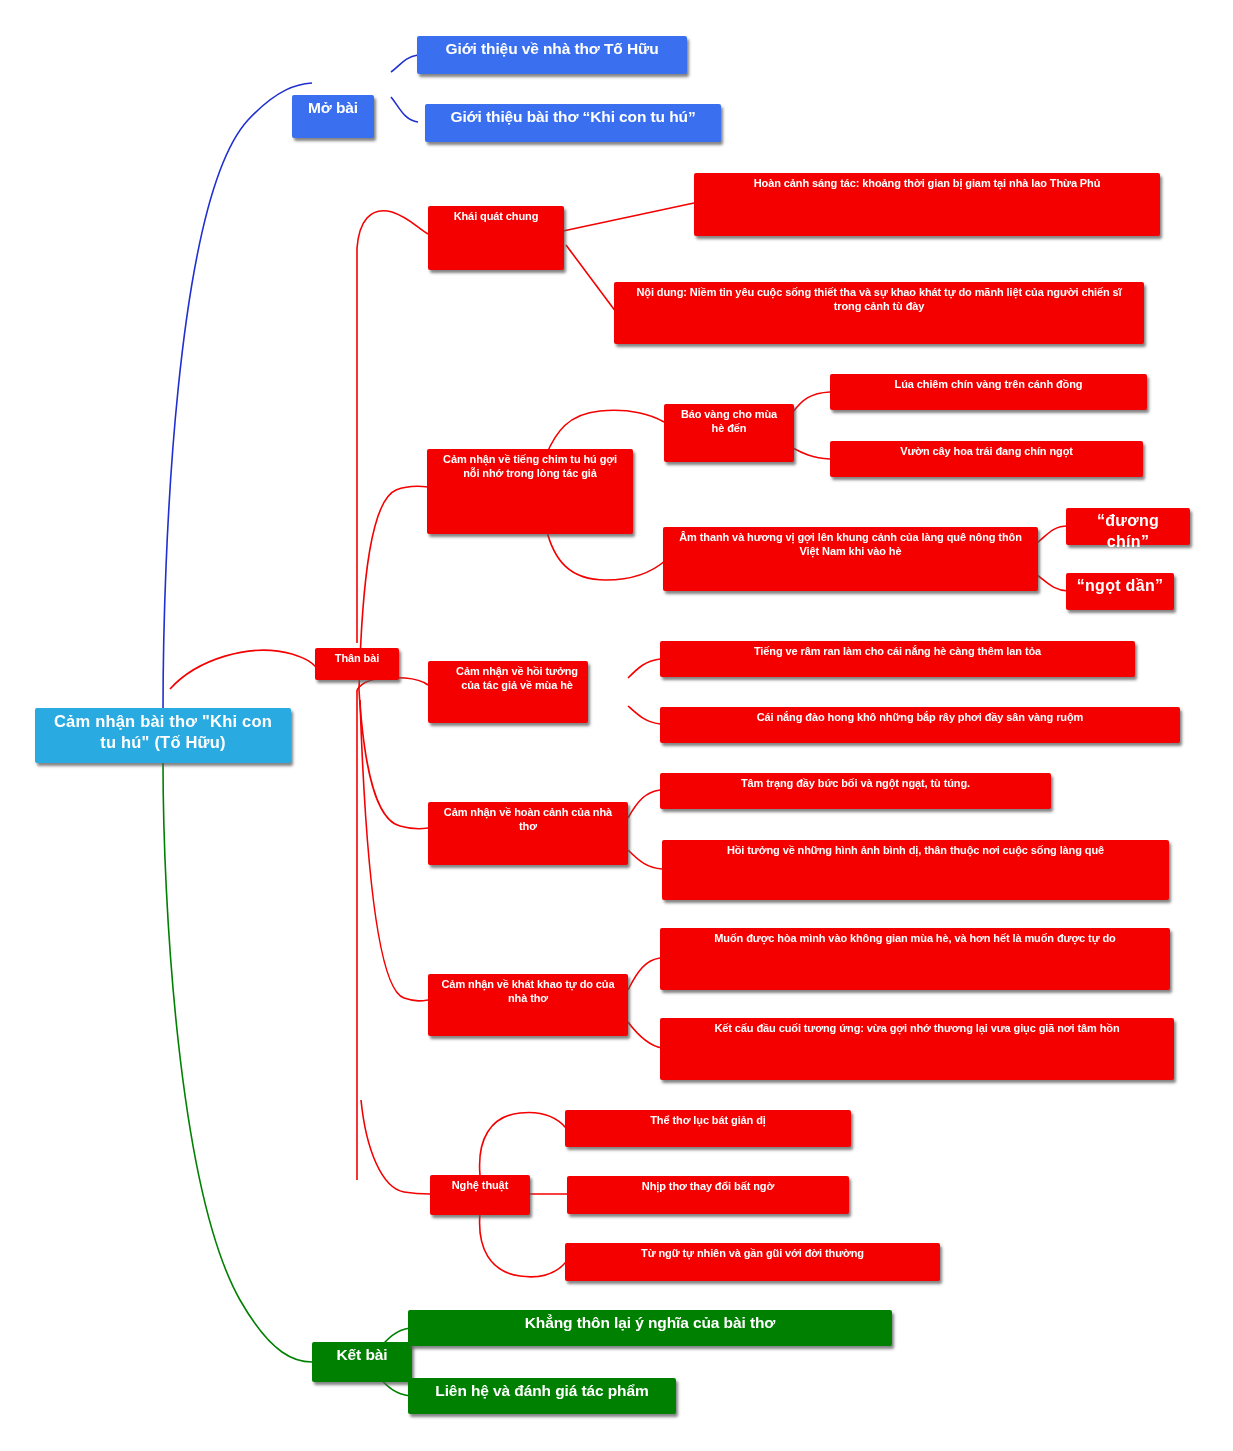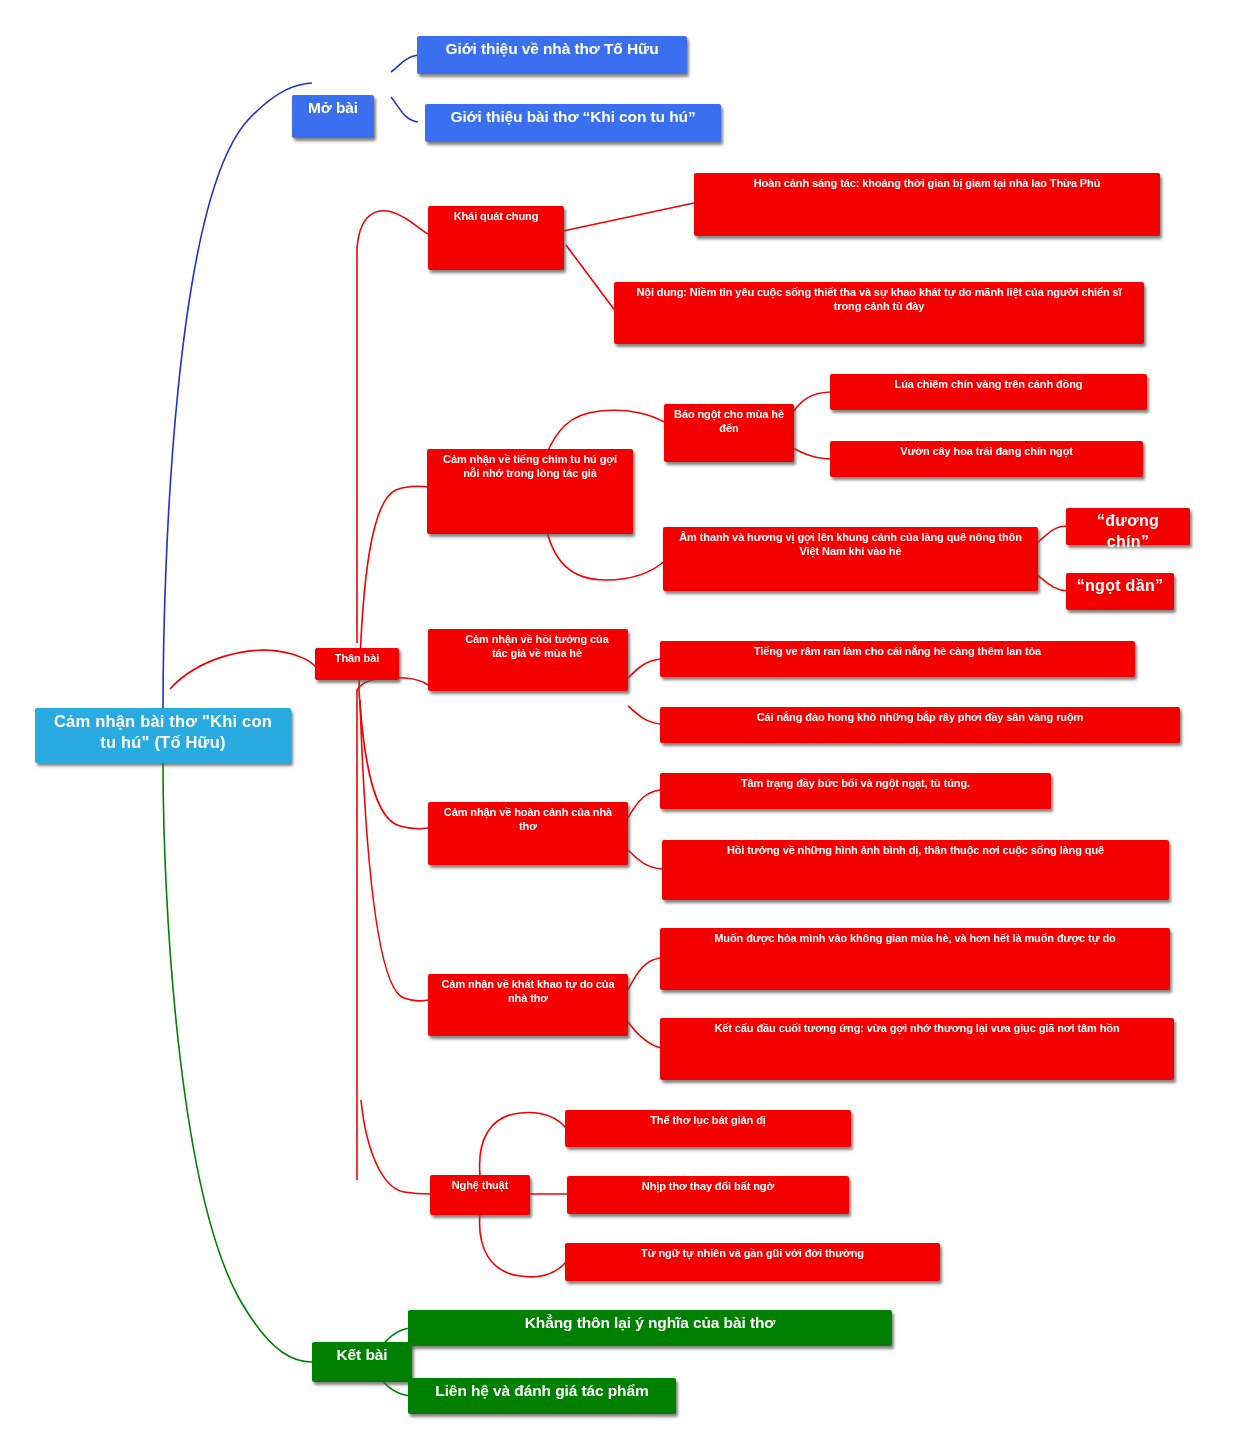--- a/index.html
+++ b/index.html
@@ -130,39 +130,39 @@
     <span class="node-label">Hoàn cảnh sáng tác: khoảng thời gian bị giam tại nhà lao Thừa Phủ</span>
   </div>
   <div class="node n-red" style="left:614px; top:282px; width:530px; height:62px;">
     <span class="node-label">Nội dung: Niềm tin yêu cuộc sống thiết tha và sự khao khát tự do mãnh liệt của người chiến sĩ trong cảnh tù đày</span>
   </div>
 
   <div class="node n-red" style="left:427px; top:449px; width:206px; height:85px;">
     <span class="node-label">Cảm nhận về tiếng chim tu hú gợi nỗi nhớ trong lòng tác giả</span>
   </div>
   <div class="node n-red" style="left:664px; top:404px; width:130px; height:58px;">
-    <span class="node-label">Báo ngột cho mùa hè đến</span>
+    <span class="node-label">Báo vàng cho mùa hè đến</span>
   </div>
   <div class="node n-red" style="left:830px; top:374px; width:317px; height:36px;">
     <span class="node-label">Lúa chiêm chín vàng trên cánh đồng</span>
   </div>
   <div class="node n-red" style="left:830px; top:441px; width:313px; height:36px;">
     <span class="node-label">Vườn cây hoa trái đang chín ngọt</span>
   </div>
   <div class="node n-red" style="left:663px; top:527px; width:375px; height:64px;">
     <span class="node-label">Âm thanh và hương vị gợi lên khung cảnh của làng quê nông thôn Việt Nam khi vào hè</span>
   </div>
   <div class="node n-quote" style="left:1066px; top:508px; width:124px; height:37px;">
     <span class="node-label">“đương chín”</span>
   </div>
   <div class="node n-quote" style="left:1066px; top:573px; width:108px; height:37px;">
     <span class="node-label">“ngọt dần”</span>
   </div>
 
-  <div class="node n-red" style="left:428px; top:629px; width:200px; height:62px;padding-left:28px;">
+  <div class="node n-red" style="left:428px; top:661px; width:160px; height:62px;padding-left:28px;">
     <span class="node-label">Cảm nhận về hồi tưởng của tác giả về mùa hè</span>
   </div>
   <div class="node n-red" style="left:660px; top:641px; width:475px; height:36px;">
     <span class="node-label">Tiếng ve râm ran làm cho cái nắng hè càng thêm lan tỏa</span>
   </div>
   <div class="node n-red" style="left:660px; top:707px; width:520px; height:36px;">
     <span class="node-label">Cái nắng đào hong khô những bắp rây phơi đầy sân vàng ruộm</span>
   </div>
 
   <div class="node n-red" style="left:428px; top:802px; width:200px; height:63px;">

